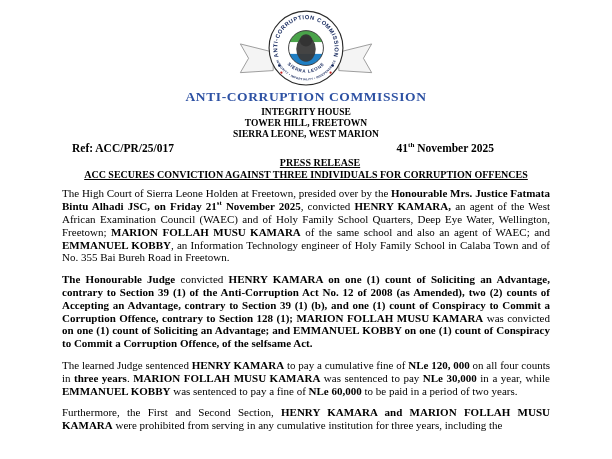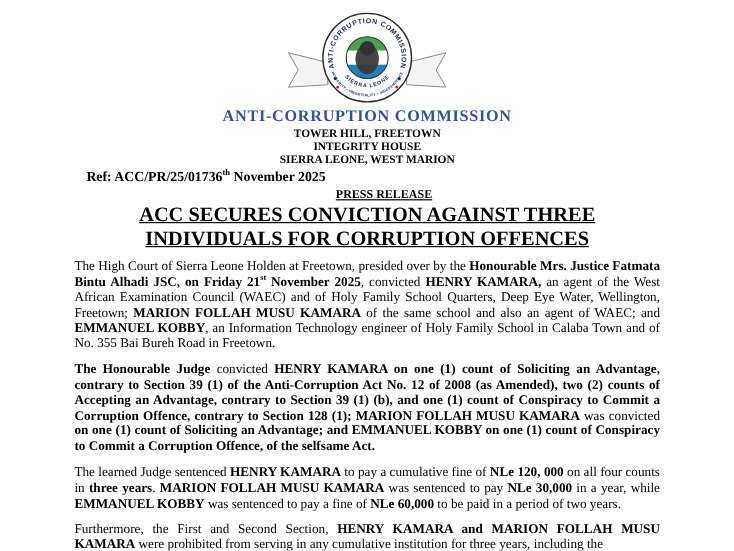--- a/index.html
+++ b/index.html
@@ -15,31 +15,31 @@
   .org-name{
     text-align:center;
     font-weight:bold;
     font-size:13.5px;
     letter-spacing:.6px;
     color:#2d51a3;
     margin-top:2px;
   }
   .addr{ text-align:center; font-weight:bold; font-size:9.5px; line-height:10.8px; margin-top:2px;}
   .refline{
-    display:flex;
+    display:flex;justify-content:space-between;
     font-weight:bold;font-size:11.5px;
     padding:3px 118px 0 72px;
   }
   sup{vertical-align:super;font-size:.62em;line-height:0;}
   .title1{
     text-align:center;font-weight:bold;font-size:10px;
     text-decoration:underline;margin-top:3px;margin-left:28px;
   }
   .title2{
-    text-align:center;font-weight:bold;font-size:17px;
+    text-align:center;font-weight:bold;font-size:10px;
     text-decoration:underline;
     max-width:462px;margin:1px auto 0;
   }
   .content{margin:7px 62px 0;}
   .content p{
     font-size:11px;line-height:12.8px;
     text-align:justify;
     margin:0 0 9px;
   }
   .content p .b{font-weight:bold;}
@@ -88,28 +88,28 @@
       <circle cx="42" cy="57" r="1.3" fill="#16295e"></circle>
       <circle cx="94" cy="57" r="1.3" fill="#16295e"></circle>
       <circle cx="44" cy="64" r="1.1" fill="#cc2222"></circle>
       <circle cx="92" cy="64" r="1.1" fill="#cc2222"></circle>
     </svg>
   </div>
 
   <div class="org-name">ANTI-CORRUPTION COMMISSION</div>
 
   <div class="addr">
+    <div>INTEGRITY HOUSE</div>
     <div>TOWER HILL, FREETOWN</div>
-    <div>INTEGRITY HOUSE</div>
     <div>SIERRA LEONE, WEST MARION</div>
   </div>
 
   <div class="refline">
     <span>Ref: ACC/PR/25/017</span>
-    <span><span>36</span><sup>th</sup><span> November 2025</span></span>
+    <span><span>41</span><sup>th</sup><span> November 2025</span></span>
   </div>
 
   <div class="title1">PRESS RELEASE</div>
   <div class="title2">ACC SECURES CONVICTION AGAINST THREE INDIVIDUALS FOR CORRUPTION OFFENCES</div>
 
   <div class="content">
       <p><span>The High Court of Sierra Leone Holden at Freetown, presided over by the </span><span class="b">Honourable Mrs. Justice Fatmata Bintu Alhadi JSC, on Friday 21</span><sup class="b">st</sup><span class="b"> November 2025</span><span>, convicted </span><span class="b">HENRY KAMARA,</span><span> an agent of the West African Examination Council (WAEC) and of Holy Family School Quarters, Deep Eye Water, Wellington, Freetown; </span><span class="b">MARION FOLLAH MUSU KAMARA</span><span> of the same school and also an agent of WAEC; and </span><span class="b">EMMANUEL KOBBY</span><span>, an Information Technology engineer of Holy Family School in Calaba Town and of No. 355 Bai Bureh Road in Freetown.</span></p>
       <p><span class="b">The Honourable Judge</span><span> convicted </span><span class="b">HENRY KAMARA on one (1) count of Soliciting an Advantage, contrary to Section 39 (1) of the Anti-Corruption Act No. 12 of 2008 (as Amended), two (2) counts of Accepting an Advantage, contrary to Section 39 (1) (b), and one (1) count of Conspiracy to Commit a Corruption Offence, contrary to Section 128 (1); MARION FOLLAH MUSU KAMARA</span><span> was convicted </span><span class="b">on one (1) count of Soliciting an Advantage; and EMMANUEL KOBBY on one (1) count of Conspiracy to Commit a Corruption Offence, of the selfsame Act.</span></p>
       <p><span>The learned Judge sentenced </span><span class="b">HENRY KAMARA</span><span> to pay a cumulative fine of </span><span class="b">NLe 120, 000</span><span> on all four counts in </span><span class="b">three years</span><span>. </span><span class="b">MARION FOLLAH MUSU KAMARA</span><span> was sentenced to pay </span><span class="b">NLe 30,000</span><span> in a year, while </span><span class="b">EMMANUEL KOBBY</span><span> was sentenced to pay a fine of </span><span class="b">NLe 60,000</span><span> to be paid in a period of two years.</span></p>
       <p><span>Furthermore, the First and Second Section, </span><span class="b">HENRY KAMARA and MARION FOLLAH MUSU KAMARA</span><span> were prohibited from serving in any cumulative institution for three years, including the</span></p>

